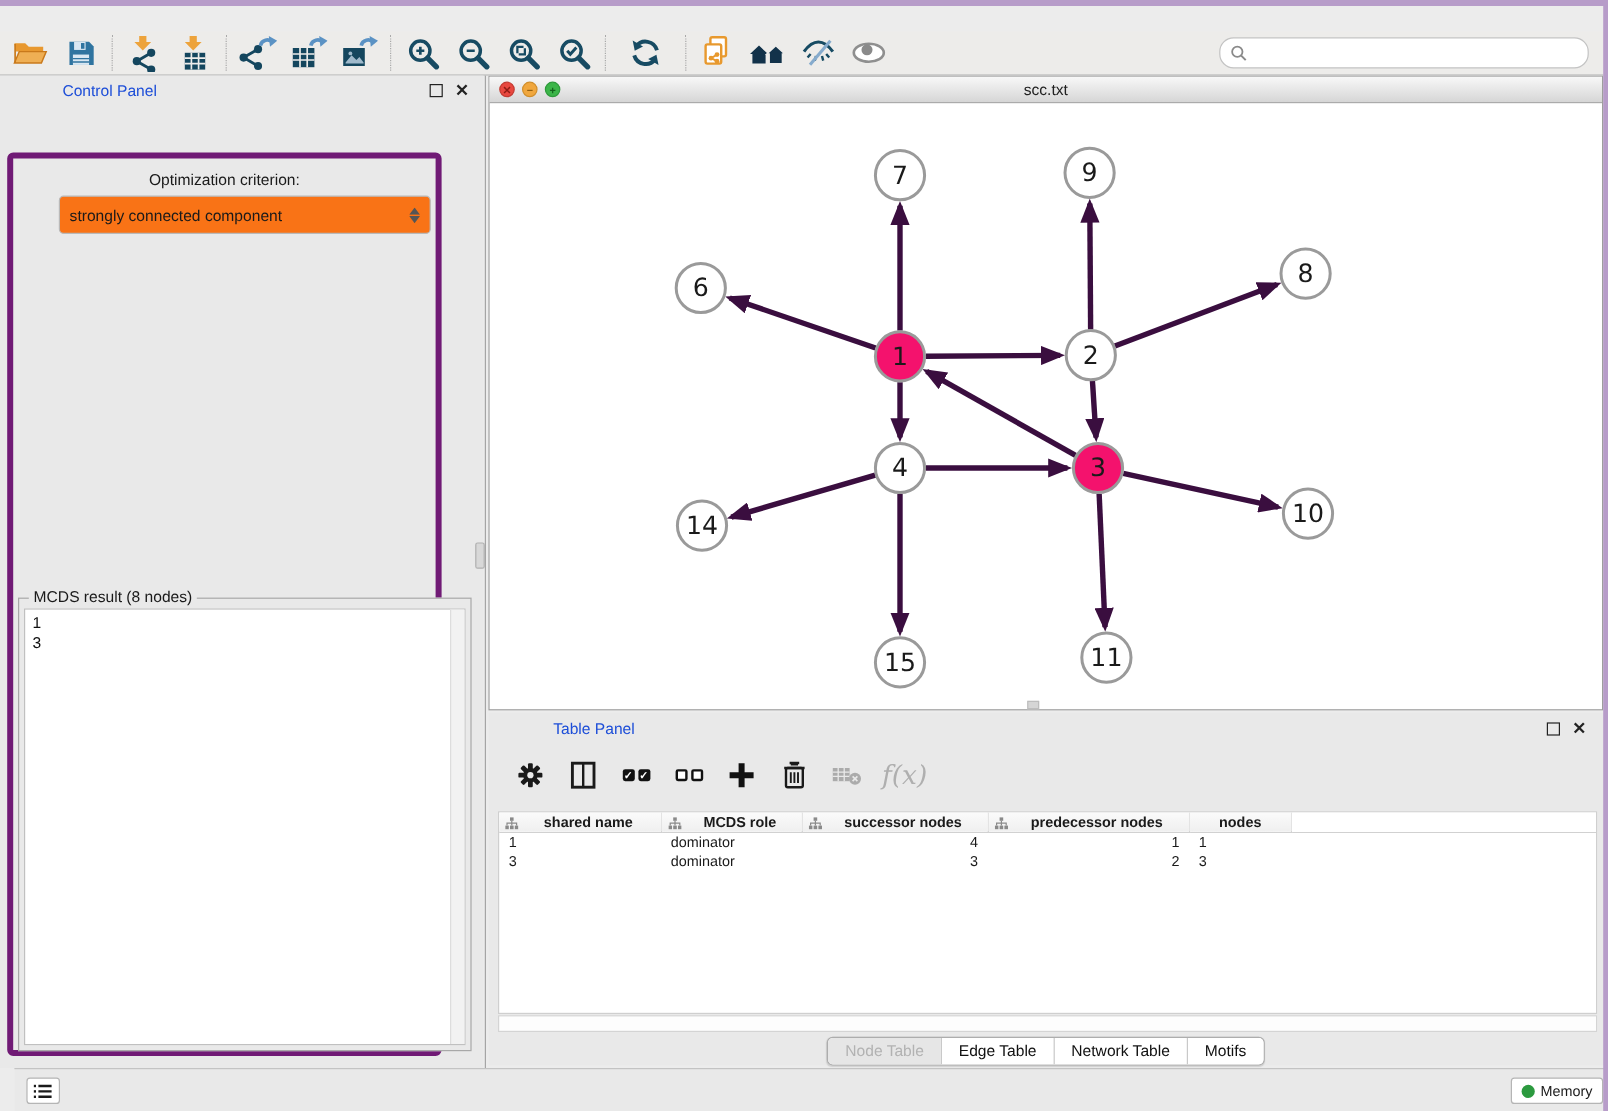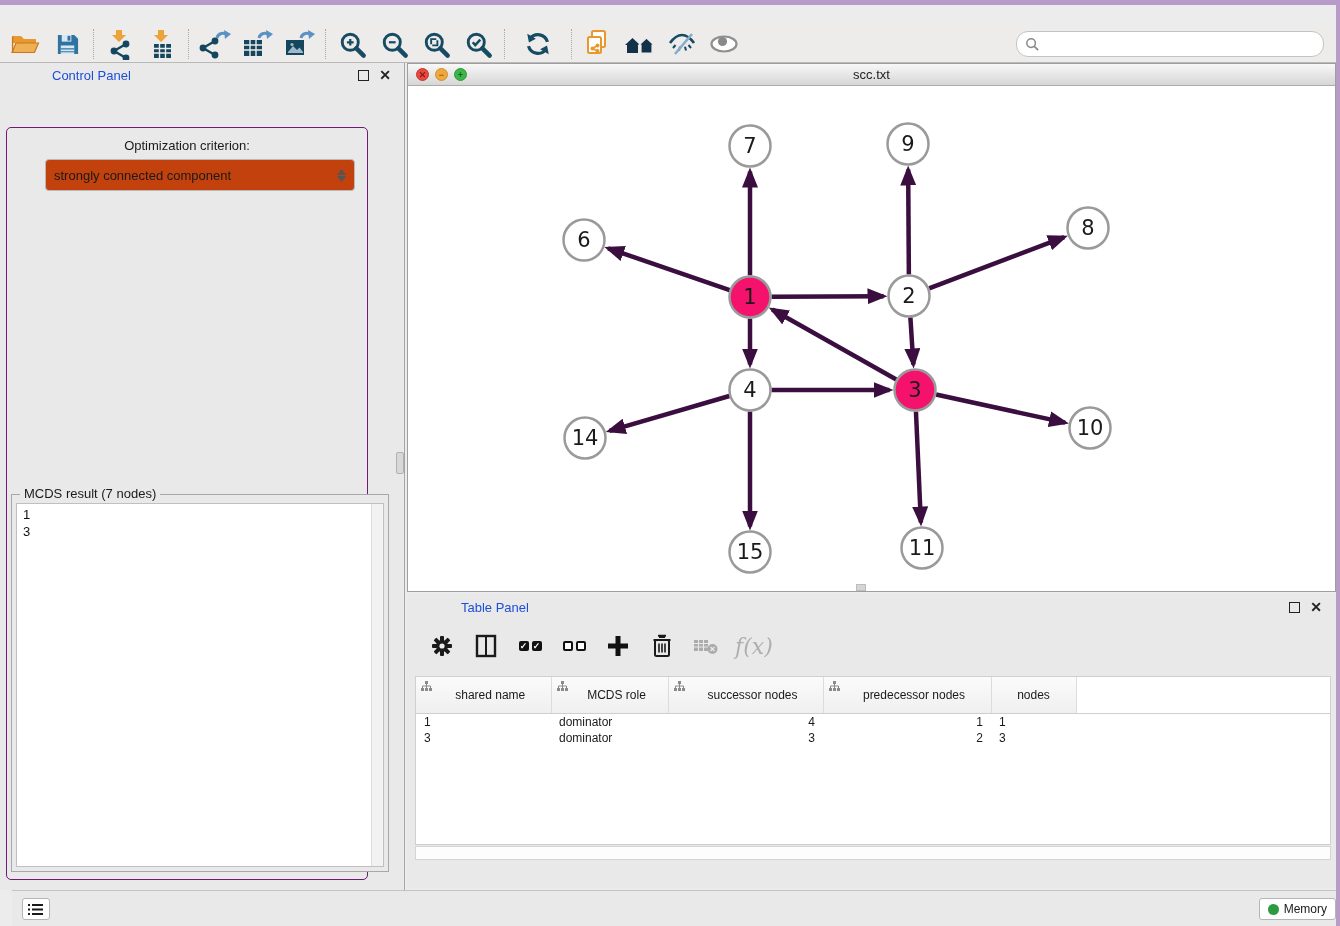--- a/index.html
+++ b/index.html
@@ -24,23 +24,23 @@
   .panel-head{left:0;top:0;width:100%;height:26px;}
   .panel-title{left:10px;top:5px;font-size:13px;color:#1d4ed8;margin-left:42px;}
   .panel-icons{right:12px;top:5px;display:flex;gap:10px;font-size:13px;color:#222;font-weight:bold;}
   .float-icon{width:11px;height:11px;border:1.6px solid #222;box-sizing:border-box;margin-top:2px;}
   .close-x{font-size:14px;line-height:14px;}
   .tabrow{left:0;top:33px;width:100%;display:flex;justify-content:center;}
   .segmented{display:inline-flex;border:1px solid #ADADAD;border-radius:5px;overflow:hidden;background:#fff;box-shadow:0 0.5px 1px rgba(0,0,0,0.12);}
   .seg{padding:3px 14px;font-size:13px;background:#fff;color:#111;border-left:1px solid #C9C9C9;line-height:16px;}
   .seg:first-child{border-left:none;}
   .seg.selected{background:#E6E6E6;color:#B2B2B2;}
-  .panel-box{left:6px;top:64px;width:362px;height:753px;border:1px solid #701a75;border-radius:5px;background:#E9E9E9;box-sizing:border-box;}
+  .panel-box{left:6px;top:64px;width:362px;height:753px;border:5px solid #701a75;border-radius:5px;background:#E9E9E9;box-sizing:border-box;}
   .opt-label{left:0;top:10px;width:100%;text-align:center;font-size:13px;}
-  .criterion-select{left:38px;top:31px;width:310px;height:22px;background:#c2410c;border:1px solid #B9B9B9;border-radius:4px;box-sizing:border-box;display:flex;align-items:center;padding:15px 8px;font-size:13px;}
+  .criterion-select{left:38px;top:31px;width:310px;height:22px;background:#f97316;border:1px solid #B9B9B9;border-radius:4px;box-sizing:border-box;display:flex;align-items:center;padding:15px 8px;font-size:13px;}
   .criterion-select .stepper{margin-left:auto;display:flex;flex-direction:column;gap:1px;color:#666;}
   .stepper svg{display:block;}
   .btnrow{left:0;top:62px;width:100%;display:flex;justify-content:center;gap:14px;}
   .mac-btn{background:#fff;border:1px solid #B9B9B9;border-radius:4px;padding:3px 14px;font-size:13px;font-family:"Liberation Sans",sans-serif;box-shadow:0 0.5px 1px rgba(0,0,0,0.1);}
   .mcds-fieldset{left:4px;top:366px;width:378px;height:378px;border:1px solid #A8A8A8;background:#E9E9E9;box-sizing:border-box;}
   .fieldset-legend{position:absolute;left:8px;top:-9px;background:#E9E9E9;padding:0 4px;font-size:13px;}
   .result-area{position:absolute;left:4px;top:8px;width:368px;height:364px;background:#fff;border:1px solid #C0C0C0;box-sizing:border-box;}
   .result-text{position:absolute;left:6px;top:2px;font-size:13px;line-height:17px;white-space:pre;color:#111;}
   .result-scrolltrack{position:absolute;right:0;top:0;width:12px;height:100%;background:#F2F2F2;border-left:1px solid #DDD;box-sizing:border-box;}
   
@@ -60,21 +60,21 @@
   .table-panel{left:407px;top:594px;width:929px;height:294px;background:#E9E9E9;}
   .tp-toolbar{left:8px;top:30px;width:913px;height:44px;display:flex;align-items:center;gap:14px;padding-left:12px;box-sizing:border-box;}
   .tp-ic{display:flex;align-items:center;justify-content:center;width:30px;height:30px;}
   .fx-label{font-family:"DejaVu Serif",serif;font-style:italic;font-size:22px;color:#AFAFAF;}
   .ck-pair{display:flex;gap:3px;}
   .ck{width:10px;height:10px;border-radius:2px;box-sizing:border-box;}
   .ck-on{background:#111;color:#fff;font-size:9px;line-height:10px;text-align:center;font-weight:bold;}
   .ck-off{border:2px solid #111;background:#fff;}
   .node-table-wrap{left:8px;top:82px;width:916px;height:169px;background:#fff;border:1px solid #CFCFCF;box-sizing:border-box;overflow:hidden;}
   table.node-table{border-collapse:collapse;table-layout:fixed;width:100%;font-size:12px;}
-  table.node-table th{height:36px;font-weight:normal;background:linear-gradient(#FBFBFB,#EFEFEF);border-bottom:1px solid #CFCFCF;border-right:1px solid #DCDCDC;position:relative;padding:0;}
+  table.node-table th{height:16px;font-weight:bold;background:linear-gradient(#FBFBFB,#EFEFEF);border-bottom:1px solid #CFCFCF;border-right:1px solid #DCDCDC;position:relative;padding:0;}
   table.node-table th.colfill{background:#fff;border-right:none;}
   .th-label{display:block;text-align:center;padding-left:14px;}
   .tree-ic{position:absolute;left:5px;top:4px;}
   table.node-table td{height:16px;padding:0 8px;overflow:hidden;white-space:nowrap;}
   td.c2,td.c3{text-align:right;}
   td.c3{padding-right:24px;}
   .hscroll-strip{left:8px;top:252px;width:916px;height:14px;background:#FDFDFD;border:1px solid #D4D4D4;box-sizing:border-box;}
   .tp-tabrow{left:0;top:270px;width:100%;display:flex;justify-content:center;}
   
   .statusbar{left:0;top:890px;width:1336px;height:36px;background:#E9E9E9;border-top:1px solid #C3C3C3;box-sizing:border-box;margin-left:12px;}
@@ -245,21 +245,21 @@
         <span class="stepper">
           <svg width="9" height="6" viewBox="0 0 9 6">
               <polygon points="4.5,0 9,6 0,6" fill="#555"></polygon>
             </svg>
           <svg width="9" height="6" viewBox="0 0 9 6">
               <polygon points="0,0 9,0 4.5,6" fill="#555"></polygon>
             </svg>
         </span>
       </div>
       <div class="abs mcds-fieldset">
-        <span class="fieldset-legend">MCDS result (7 nodes)</span>
+        <span class="fieldset-legend">MCDS result (8 nodes)</span>
         <div class="result-area">
           <div class="result-text" id="mcds-result-text">1
 3</div>
           <div class="result-scrolltrack"></div>
         </div>
       </div>
     </div>
   </div>
 
   <div class="abs v-divider"></div>
@@ -457,20 +457,28 @@
               <td class="c1">dominator</td>
               <td class="c2">3</td>
               <td class="c3">2</td>
               <td class="c4">3</td>
               <td></td>
             </tr>
           </tbody>
       </table>
     </div>
     <div class="abs hscroll-strip"></div>
+    <div class="abs tp-tabrow">
+      <span class="segmented">
+        <span class="seg selected">Node Table</span>
+        <span class="seg">Edge Table</span>
+        <span class="seg">Network Table</span>
+        <span class="seg">Motifs</span>
+      </span>
+    </div>
   </div>
 
   <div class="abs statusbar">
     <span class="abs list-btn">
       <svg width="16" height="13" viewBox="0 0 16 13">
           <g stroke="#1A1A1A" stroke-width="2">
             <line x1="4" y1="2" x2="15" y2="2"></line>
             <line x1="4" y1="6.5" x2="15" y2="6.5"></line>
             <line x1="4" y1="11" x2="15" y2="11"></line>
           </g>

